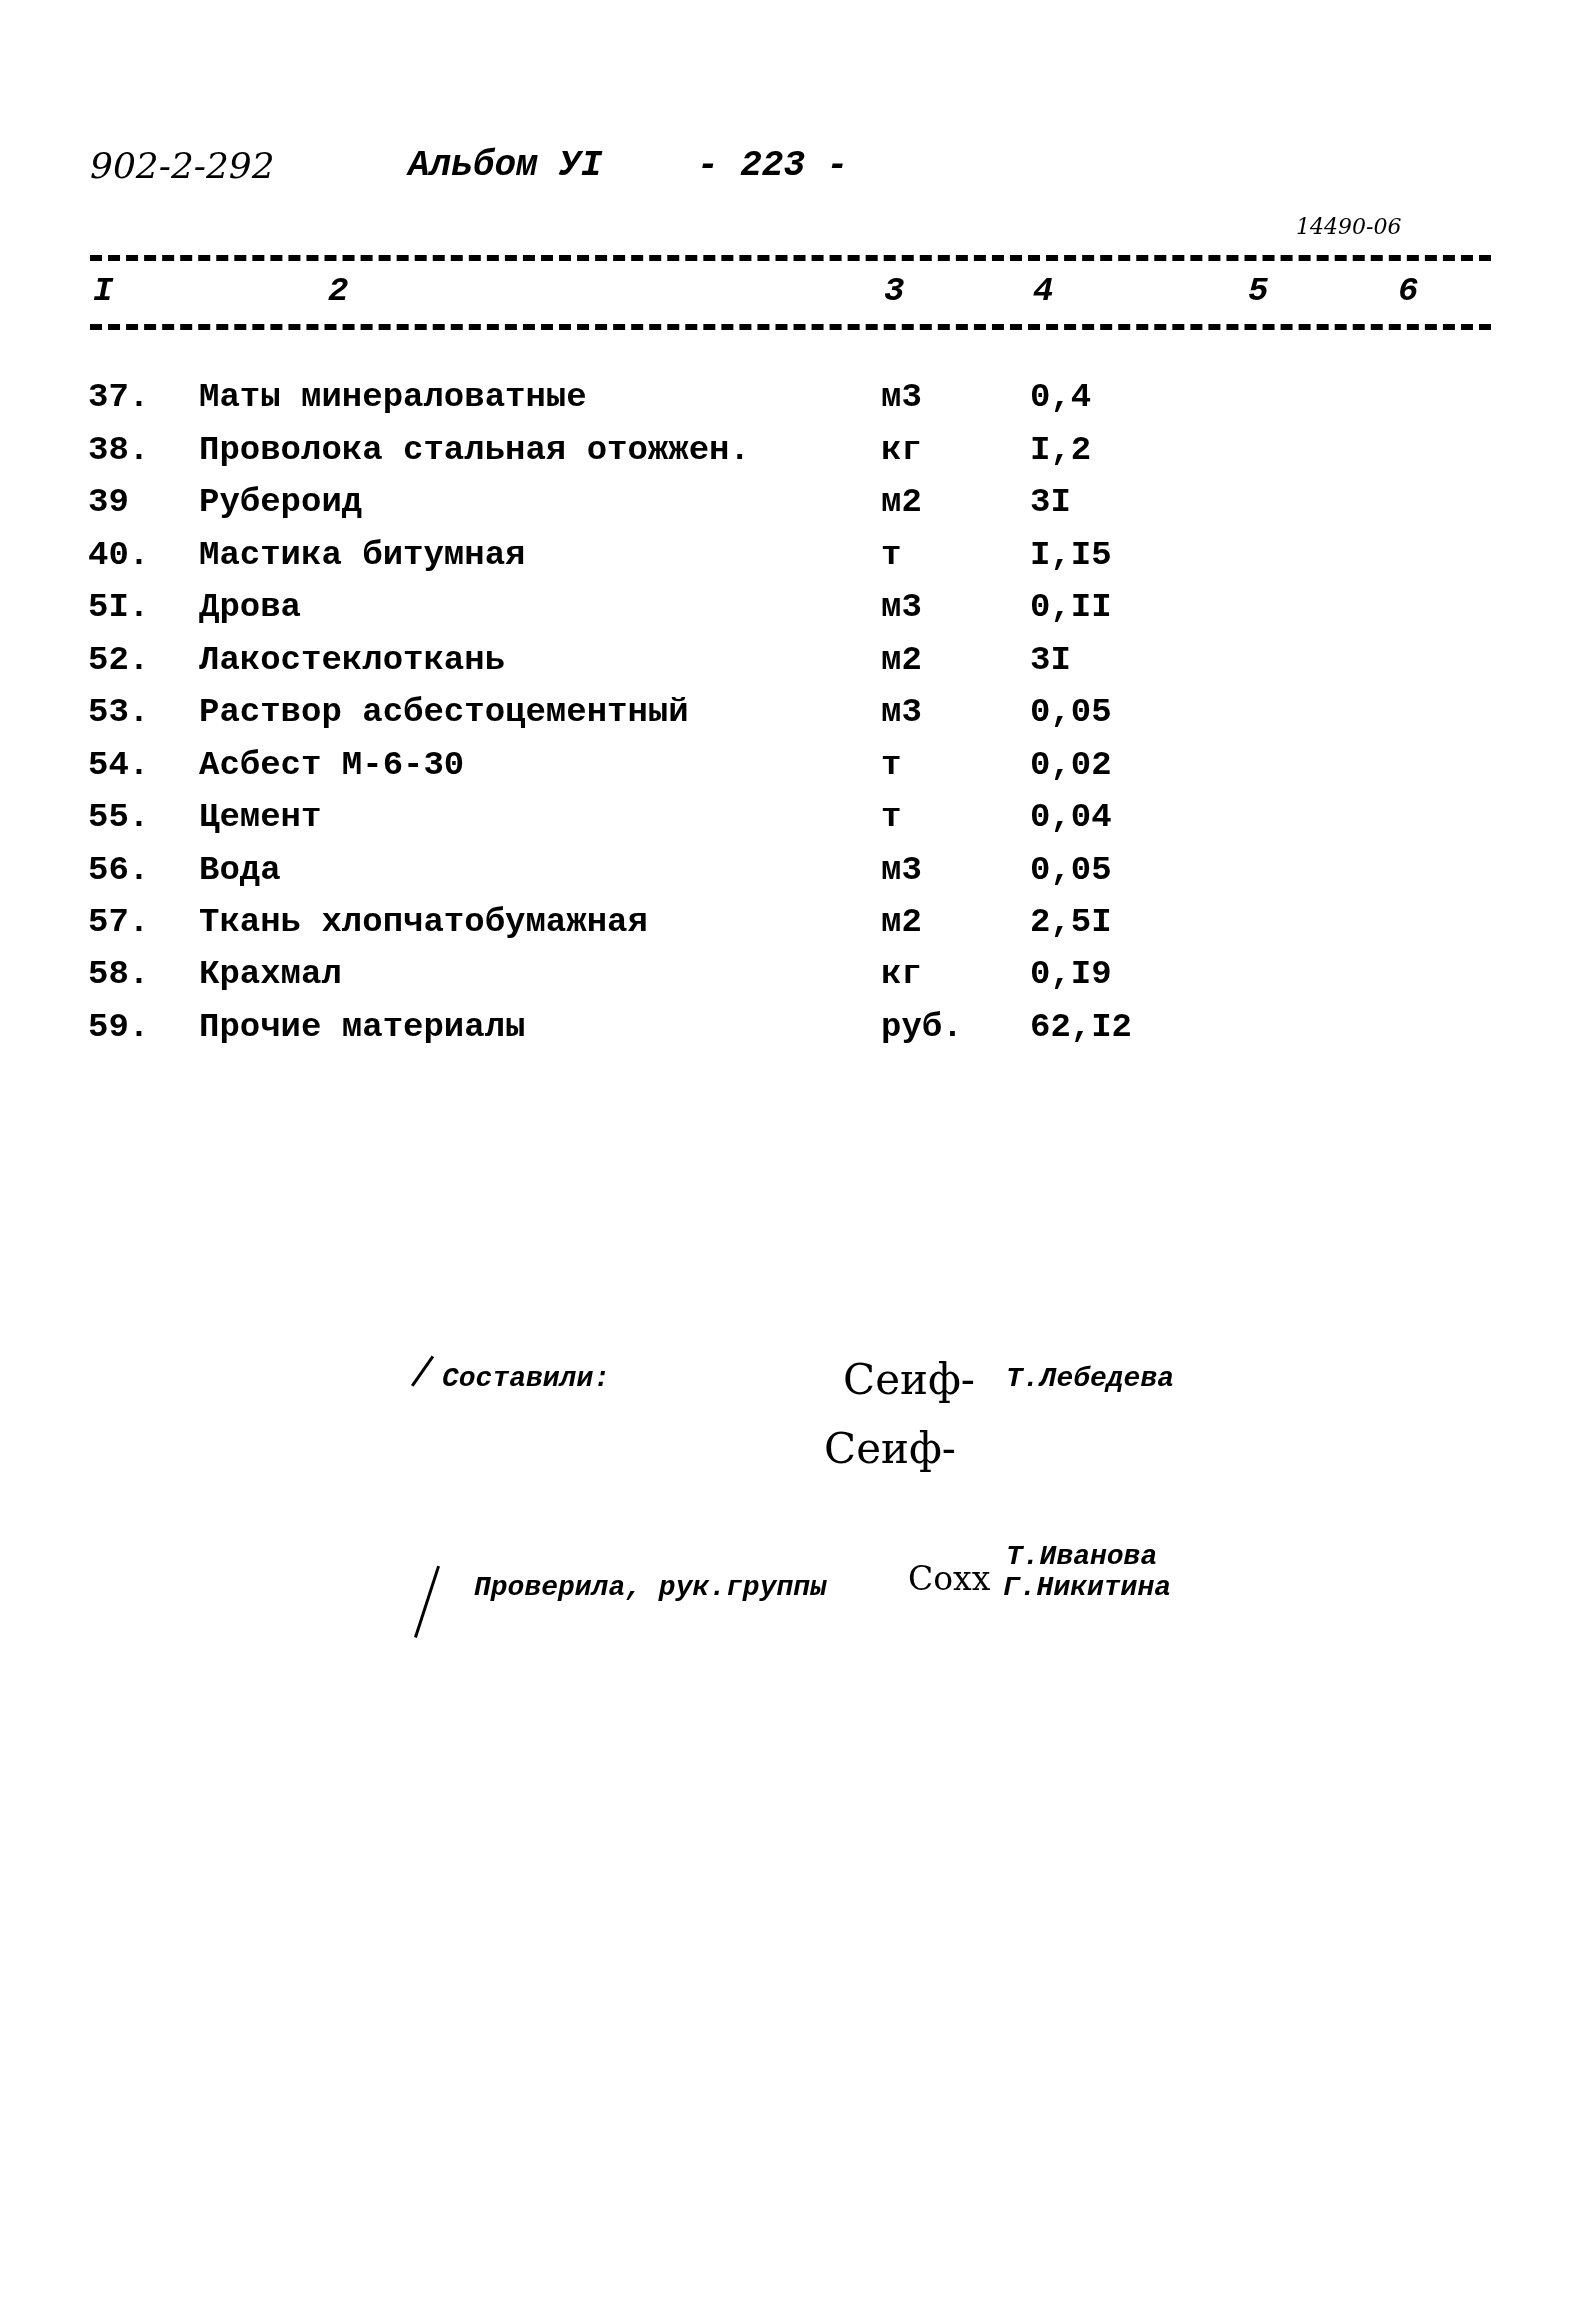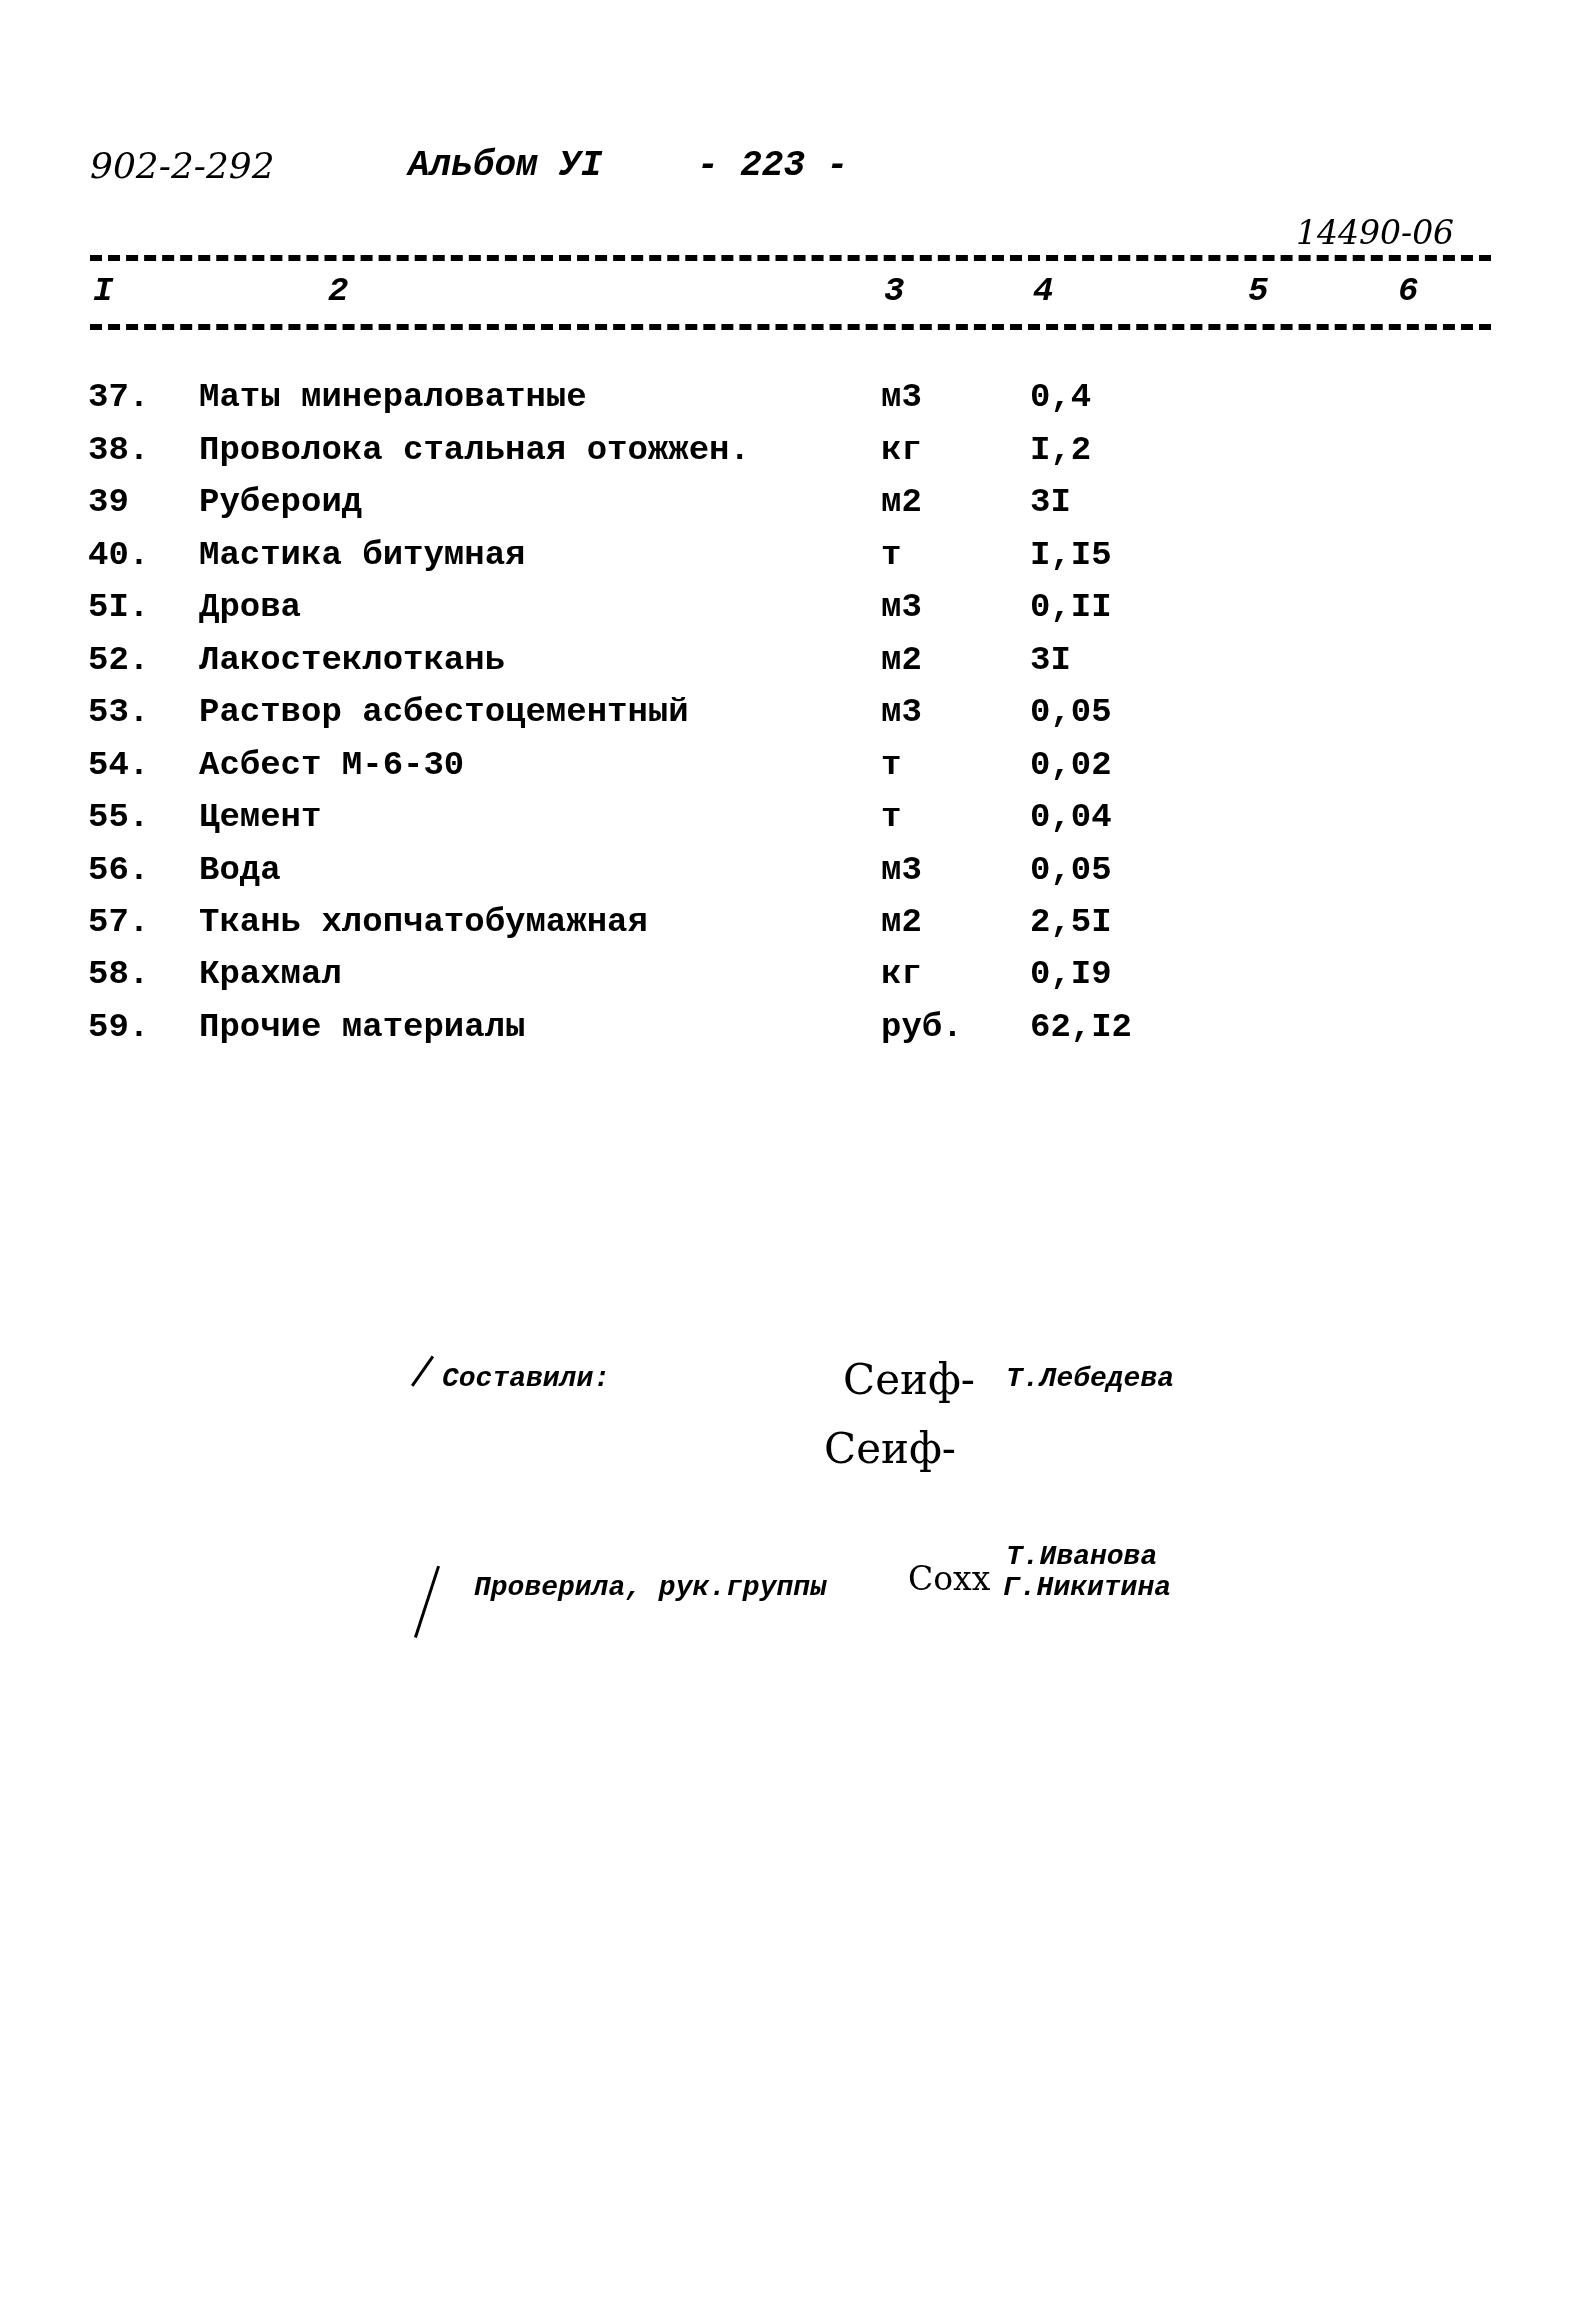--- a/index.html
+++ b/index.html
@@ -21,21 +21,21 @@
   .scribble { position:absolute; font-family:"DejaVu Serif",serif; 
               font-weight:normal; font-size:42px; white-space:pre; }
   .slash { position:absolute; width:0; border-left:3px solid #000; transform-origin:bottom left; }
 </style>
 </head>
 <body>
 
 <div class="txt hdr hw" style="left:90px;">902-2-292</div>
 <div class="txt hdr" style="left:408px;">Альбом УI</div>
 <div class="txt hdr" style="left:697px;">- 223 -</div>
-<div class="txt hw" style="left:1296px; top:216px; font-size:33px;text-align:right;">14490-06</div>
+<div class="txt hw" style="left:1296px; top:216px; font-size:22px;text-align:right;">14490-06</div>
 
 <div class="dash" style="top:255px;"></div>
 <div class="txt colh" style="left:93px;">I</div>
 <div class="txt colh" style="left:328px;">2</div>
 <div class="txt colh" style="left:884px;">3</div>
 <div class="txt colh" style="left:1033px;">4</div>
 <div class="txt colh" style="left:1248px;">5</div>
 <div class="txt colh" style="left:1398px;">6</div>
 <div class="dash" style="top:324px;"></div>
 

